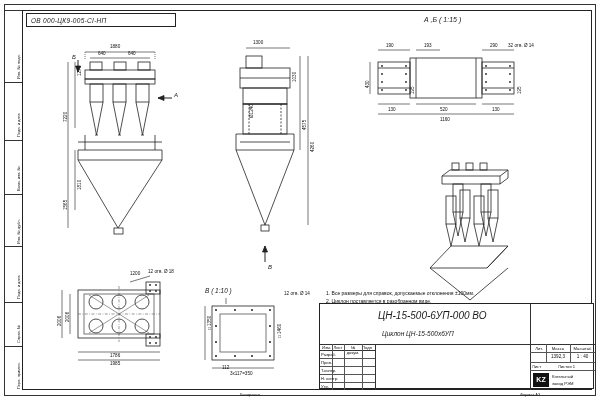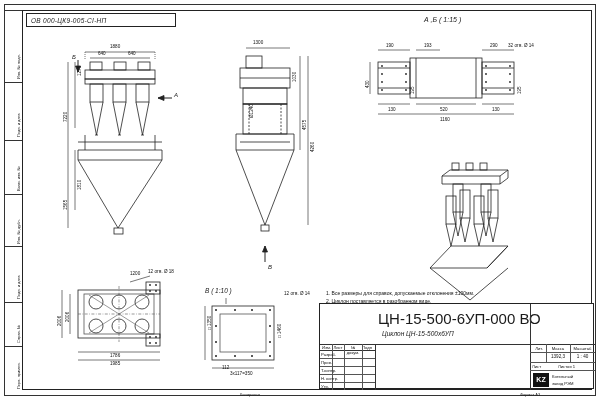--- a/index.html
+++ b/index.html
@@ -15,21 +15,21 @@
   .dim{position:absolute;font-size:4.6px;line-height:1;color:#111;white-space:nowrap;}
   
   .side-col{position:absolute;left:4px;top:10px;width:18px;height:380px;}
   .side-cell{position:absolute;left:0;width:18px;border-top:1px solid #333;box-sizing:border-box;}
   .side-txt{position:absolute;font-size:4px;white-space:nowrap;transform-origin:0 0;transform:rotate(-90deg);color:#222;}
   
   .toptitle{position:absolute;left:26px;top:13px;width:150px;height:14px;border:1px solid #222;box-sizing:border-box;display:flex;align-items:center;padding-left:4px;font-size:6.5px;font-style:italic;letter-spacing:.3px;}
   
   .tb{position:absolute;right:6px;bottom:11px;width:275px;height:86px;border:1.4px solid #222;box-sizing:border-box;background:#fff;}
   .tb .cell{position:absolute;box-sizing:border-box;font-size:4.2px;color:#111;overflow:hidden;}
-  .tbname{position:absolute;font-size:15px;}
+  .tbname{position:absolute;font-size:10px;font-style:italic;}
   .tbsub{position:absolute;font-size:6.5px;font-style:italic;}
   .notes{position:absolute;font-size:5px;line-height:1.5;color:#111;}
   svg{position:absolute;left:0;top:0;overflow:visible;}
   .ftxt{position:absolute;font-size:4px;color:#222;white-space:nowrap;}
 </style>
 </head>
 <body>
 
 <div id="sheet">
 

